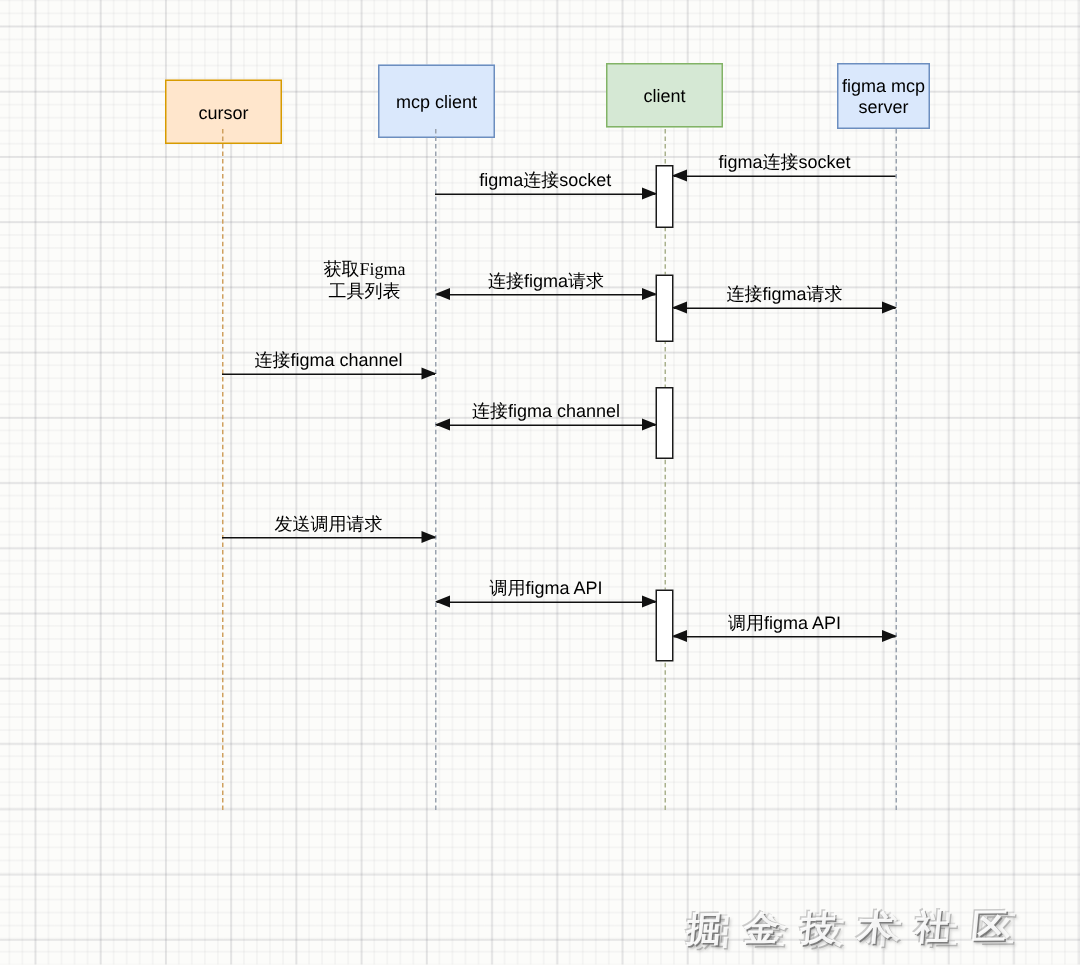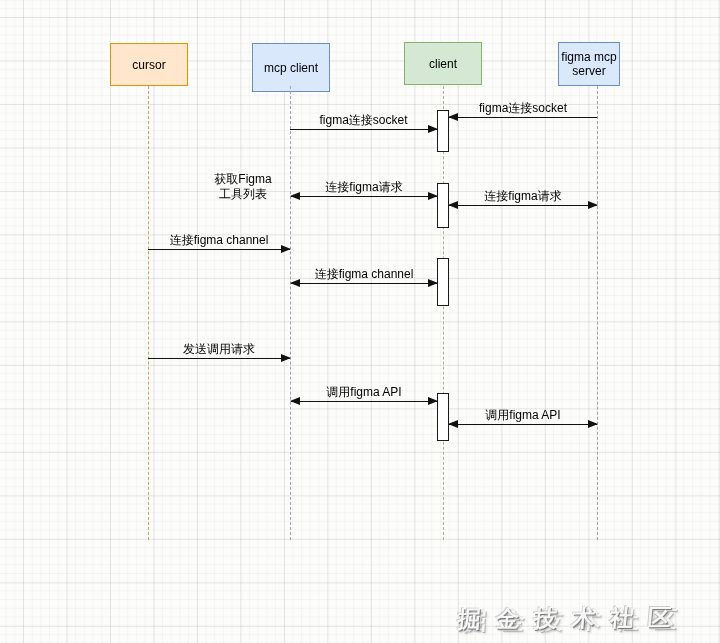--- a/index.html
+++ b/index.html
@@ -82,21 +82,21 @@
   }
   .watermark span.ghost{
     left:6px;top:2px;opacity:0.55;
   }
 </style>
 </head>
 <body>
 
 <div class="canvas" id="canvas">
   <div id="actors">
-      <div class="actor" style="left: 110px; top: 43px; width: 78px; height: 43px; background: rgb(255, 230, 204); border-color: rgb(215, 155, 0);">cursor</div>
+      <div class="actor" style="left: 110px; top: 53px; width: 78px; height: 43px; background: rgb(255, 230, 204); border-color: rgb(215, 155, 0);">cursor</div>
       <div class="actor" style="left: 252px; top: 43px; width: 78px; height: 49px; background: rgb(218, 232, 252); border-color: rgb(108, 142, 191);">mcp client</div>
       <div class="actor" style="left: 404px; top: 42px; width: 78px; height: 43px; background: rgb(213, 232, 212); border-color: rgb(130, 179, 102);">client</div>
       <div class="actor" style="left: 558px; top: 42px; width: 62px; height: 44px; background: rgb(218, 232, 252); border-color: rgb(108, 142, 191);">figma mcp
 server</div>
     </div>
   <div id="lifelines">
       <div class="lifeline" style="left: 148px; top: 86px; height: 454px; border-left-color: rgb(207, 160, 94);"></div>
       <div class="lifeline" style="left: 290px; top: 86px; height: 454px; border-left-color: rgb(153, 162, 174);"></div>
       <div class="lifeline" style="left: 443px; top: 86px; height: 454px; border-left-color: rgb(169, 177, 141);"></div>
       <div class="lifeline" style="left: 597px; top: 86px; height: 454px; border-left-color: rgb(153, 162, 174);"></div>
@@ -153,20 +153,20 @@
         <div class="msg-label">调用figma API</div>
       </div>
       <div class="msg" style="left: 449px; top: 425px; width: 148px;">
         <div class="msg-line"></div>
         <div class="head head-r"></div>
         <div class="head head-l"></div>
         <div class="msg-label">调用figma API</div>
       </div>
     </div>
   <div id="notes">
-      <div class="note" style="left: 199px; top: 172px; width: 88px;">获取Figma
+      <div class="note" style="left: 199px; top: 172px; width: 88px; font-family: Liberation Serif, serif;">获取Figma
 工具列表</div>
     </div>
   <div class="watermark">
     <span class="ghost">掘金技术社区</span>
     <span>掘金技术社区</span>
   </div>
 </div>
 
 </body></html>

